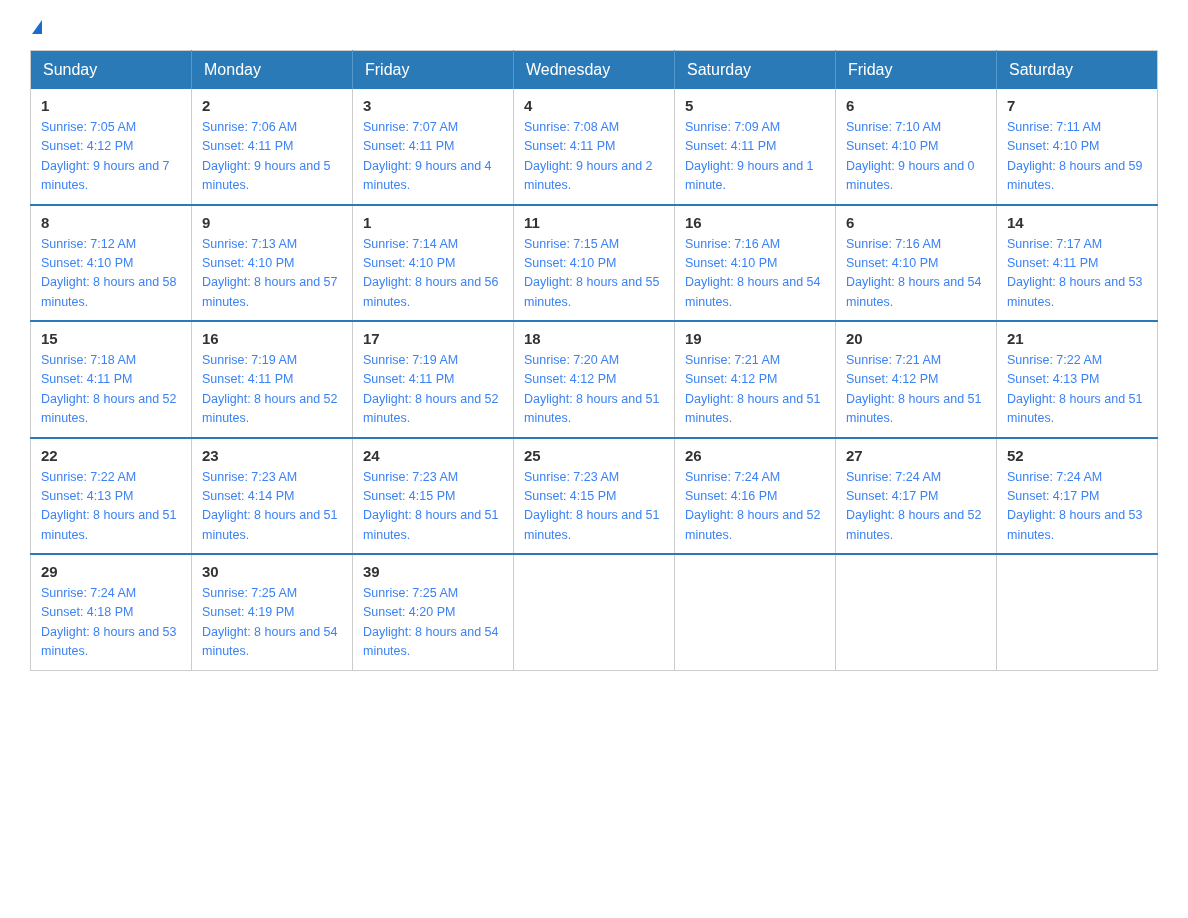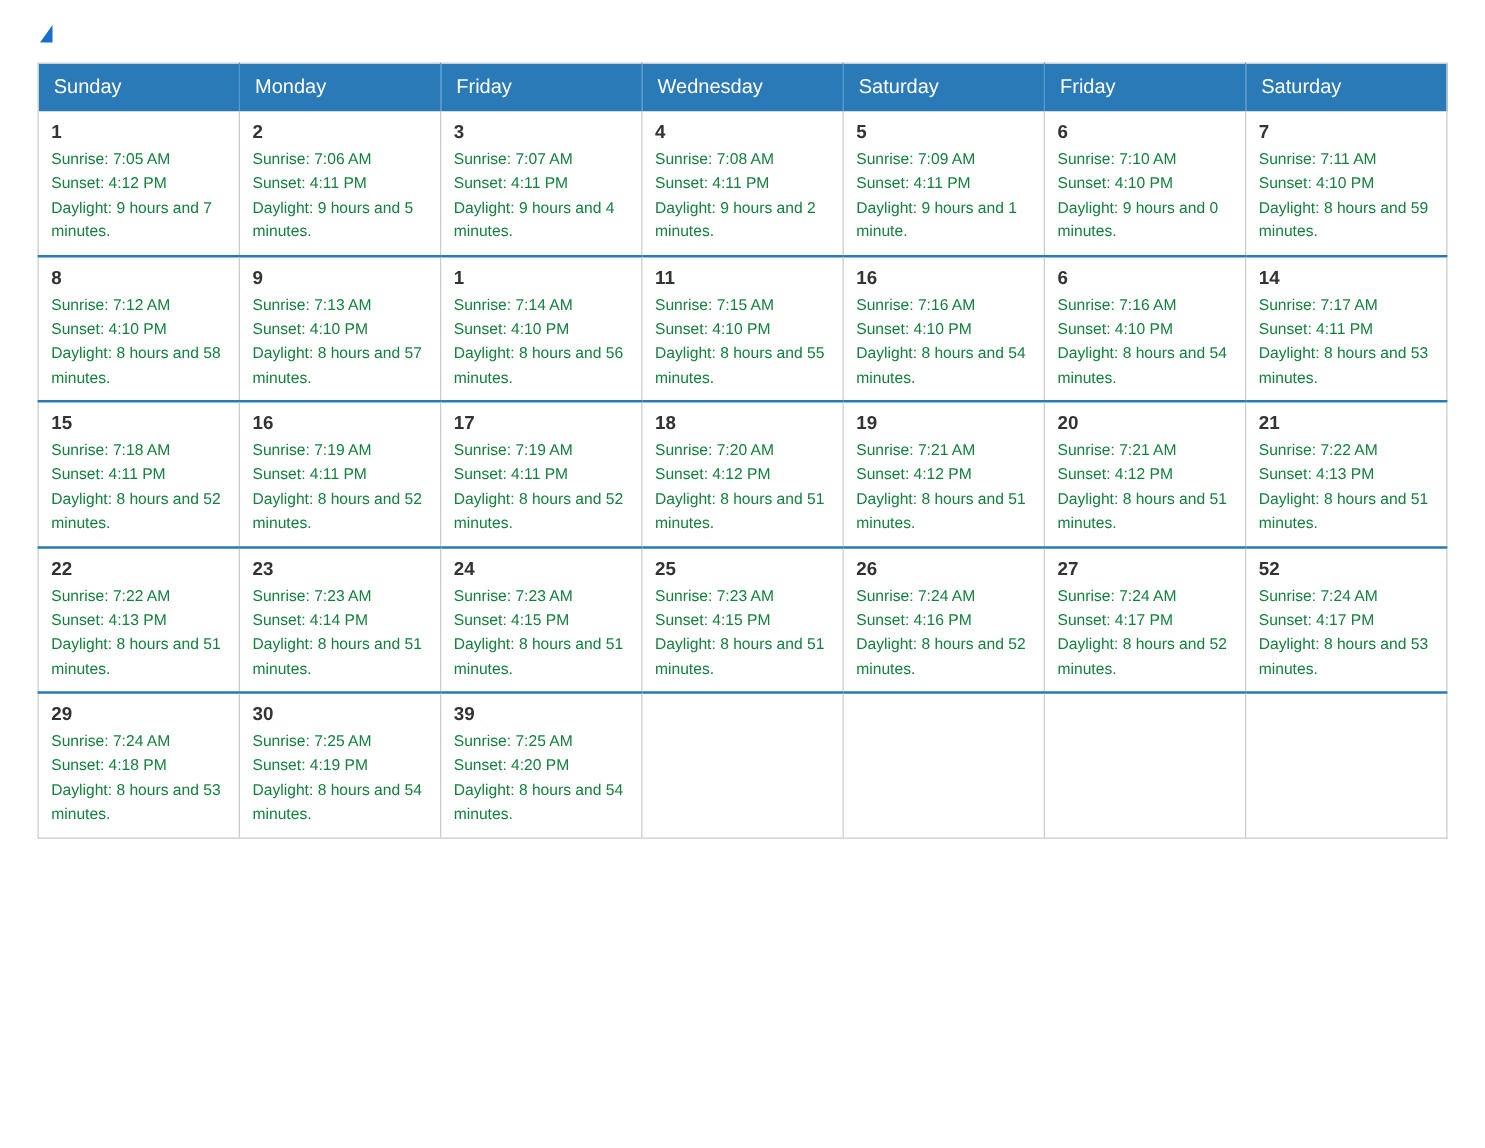--- a/index.html
+++ b/index.html
@@ -95,21 +95,21 @@
     }
     .day-number {
       font-size: 15px;
       font-weight: bold;
       display: block;
       margin-bottom: 4px;
     }
     .day-info {
       font-size: 12.5px;
       line-height: 1.55;
-      color: #15803d;
+      color: #3b82f6;
     }
     .empty-cell {
       background: #fff;
     }
   </style>
 </head>
 <body>
 
 <div class="header-area">
   <div class="logo">

